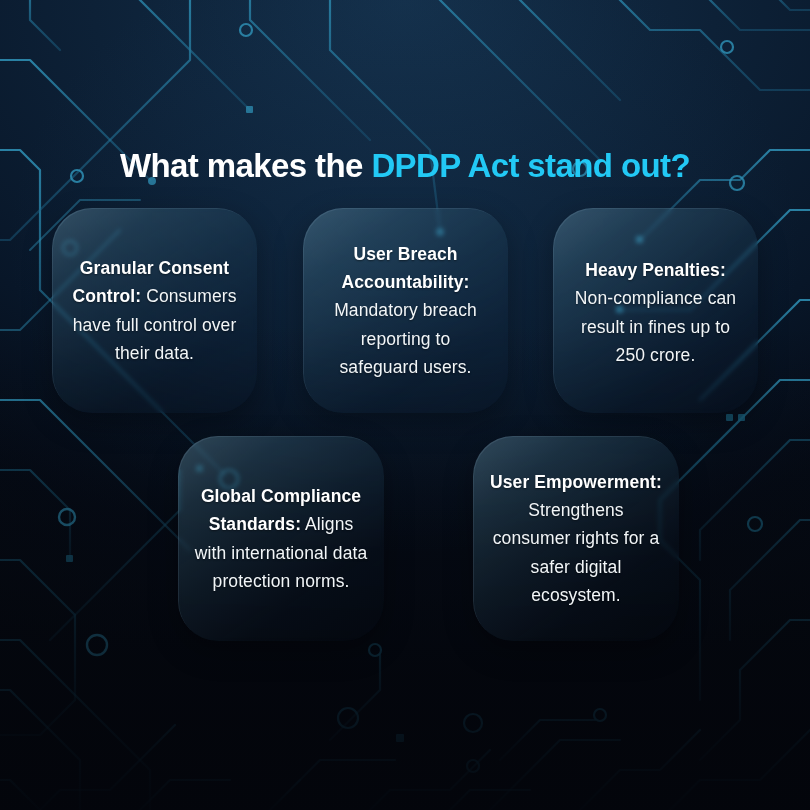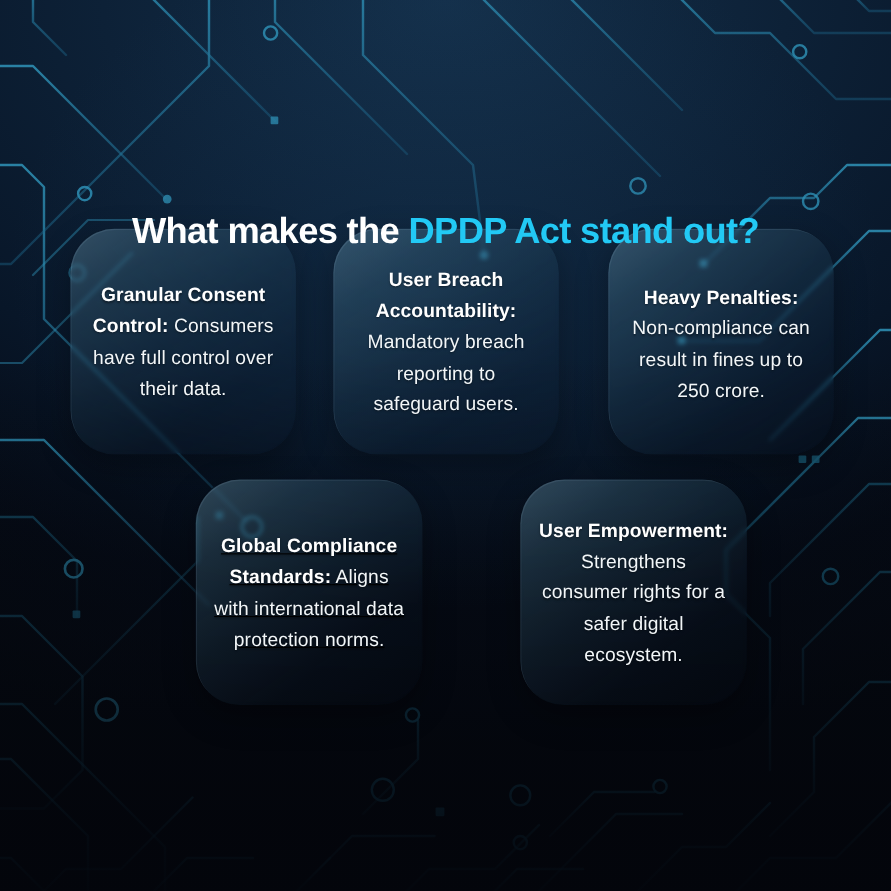--- a/index.html
+++ b/index.html
@@ -42,21 +42,20 @@
     text-align: center;
     z-index: 5;
   }
   .title {
     font-size: 33px;
     font-weight: 700;
     letter-spacing: -0.6px;
     color: #ffffff;
     line-height: 1.2;
     white-space: nowrap;
-    margin-top: 44px;
   }
   .title .accent { color: #22c9f5; }
 
   
   .card {
     position: absolute;
     box-sizing: border-box;
     border-radius: 40px;
     padding: 16px 16px;
     display: flex;
@@ -83,25 +82,25 @@
     font-weight: 400;
     letter-spacing: 0.1px;
     text-shadow: 0 1px 2px rgba(0,0,0,0.45);
   }
   .card-text .lead {
     font-weight: 700;
     color: #ffffff;
   }
 
   
-  #card-1 { left: 64px;  top: 208px; width: 205px; height: 205px; }
+  #card-1 { left: 52px;  top: 208px; width: 205px; height: 205px; }
   #card-2 { left: 303px; top: 208px; width: 205px; height: 205px; }
   #card-3 { left: 553px; top: 208px; width: 205px; height: 205px; }
   
-  #card-4 { left: 178px; top: 436px; width: 206px; height: 205px; text-decoration: underline; }
+  #card-4 { left: 178px; top: 436px; width: 206px; height: 205px; }
   #card-5 { left: 425px; top: 436px; width: 206px; height: 205px; margin-left: 48px; }
 
   
   #card-3 .card-text { margin-top: 4px; text-align: center; }
 </style>
 </head>
 <body>
 
 <div id="poster">
 

